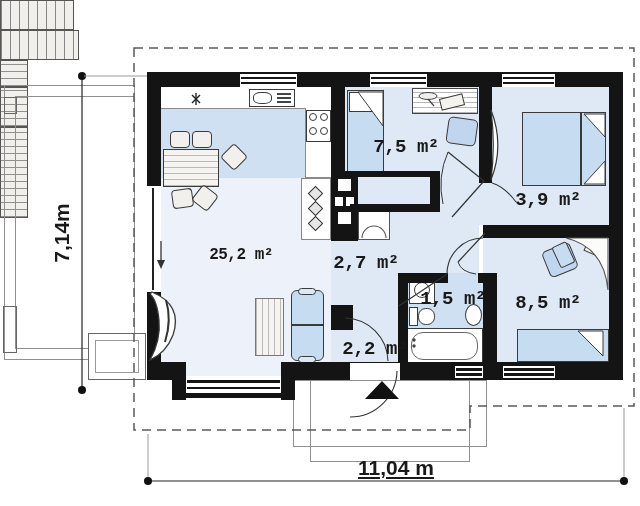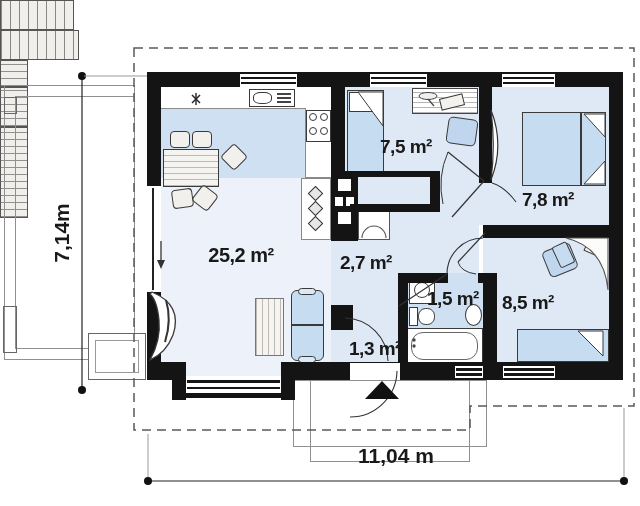--- a/index.html
+++ b/index.html
@@ -18,21 +18,21 @@
   .chair{background:#c0d6ee;border-radius:5px;}
   .gchair{background:#f1f0ed;border-radius:4px;}
   .wood{background:#f6f4f0 repeating-linear-gradient(0deg,rgba(120,115,105,.45) 0 1px,transparent 1px 6px);}
   .woodv{background:#f6f4f0 repeating-linear-gradient(90deg,rgba(120,115,105,.45) 0 1px,transparent 1px 6px);}
   .ward{background:#f1efeb repeating-linear-gradient(90deg,rgba(50,50,50,.55) 0 1px,transparent 1px 9px);border:1px solid #555;}
   .wardh{background:#f1efeb repeating-linear-gradient(0deg,rgba(50,50,50,.5) 0 1px,transparent 1px 7px);border:1px solid #555;}
   .deskhatch{background:#fff repeating-linear-gradient(0deg,rgba(110,110,110,.5) 0 1px,transparent 1px 5px);border:1px solid #444;}
   .win{position:absolute;background:#fff;display:flex;flex-direction:column;justify-content:space-evenly;}
   .win i{display:block;height:2.5px;background:#161616;margin:0 1px;}
   .lbl{position:absolute;transform:translate(-50%,-50%);font-weight:bold;color:#191919;
-       font-size:19px;letter-spacing:-0.5px;white-space:nowrap;}
+       font-size:19px;letter-spacing:-0.5px;white-space:nowrap;font-family:Liberation Mono, monospace;}
   .dim{position:absolute;transform:translate(-50%,-50%);font-weight:bold;color:#191919;
        font-size:21px;white-space:nowrap;}
   .gray{position:absolute;border:1.3px solid #909090;box-sizing:border-box;background:transparent;}
   svg{position:absolute;left:0;top:0;pointer-events:none;}
   .sq{position:absolute;background:#fff;}
   .diam{position:absolute;width:11px;height:11px;background:#e6e6e6;border:1px solid #333;
         transform:rotate(45deg);box-sizing:border-box;}
   .circ{position:absolute;border:1.2px solid #3a3a3a;border-radius:50%;box-sizing:border-box;background:#fff;}
 </style>
 </head>
@@ -231,24 +231,24 @@
 
     <ellipse cx="428" cy="96" rx="9" ry="3.5" fill="#f0efec" stroke="#444" stroke-width="1"></ellipse>
     <line x1="428" y1="99" x2="434" y2="106" stroke="#444" stroke-width="1.2"></line>
 
     <rect x="556" y="244" width="15" height="22" rx="2" transform="rotate(-25 563 255)" fill="#c6dcf1" stroke="#3a3a3a" stroke-width="1"></rect>
 
     <circle cx="414" cy="340" r="1.7" fill="#444"></circle>
     <circle cx="414" cy="346" r="1.7" fill="#444"></circle>
   </svg>
 
-  <div class="lbl" style="left:241px;top:255px;font-size:20px;">25,2 m²</div>
+  <div class="lbl" style="left:241px;top:255px;font-size:16px;">25,2 m²</div>
   <div class="lbl" style="left:406px;top:147px;">7,5 m²</div>
-  <div class="lbl" style="left:548px;top:200px;">7,8 m²</div>
+  <div class="lbl" style="left:548px;top:200px;">3,9 m²</div>
   <div class="lbl" style="left:366px;top:263px;">2,7 m²</div>
   <div class="lbl" style="left:453px;top:299px;">1,5 m²</div>
-  <div class="lbl" style="left:528px;top:303px;">8,5 m²</div>
-  <div class="lbl" style="left:375px;top:349px;">1,3 m²</div>
+  <div class="lbl" style="left:548px;top:303px;">8,5 m²</div>
+  <div class="lbl" style="left:375px;top:349px;">2,2 m²</div>
 
   <div class="dim" style="left:62px;top:233px;transform:translate(-50%,-50%) rotate(-90deg);">7,14m</div>
-  <div class="dim" style="left:396px;top:456px;">11,04 m</div>
+  <div class="dim" style="left:396px;top:468px;text-decoration:underline;">11,04 m</div>
 
 </div>
 
 </body></html>

